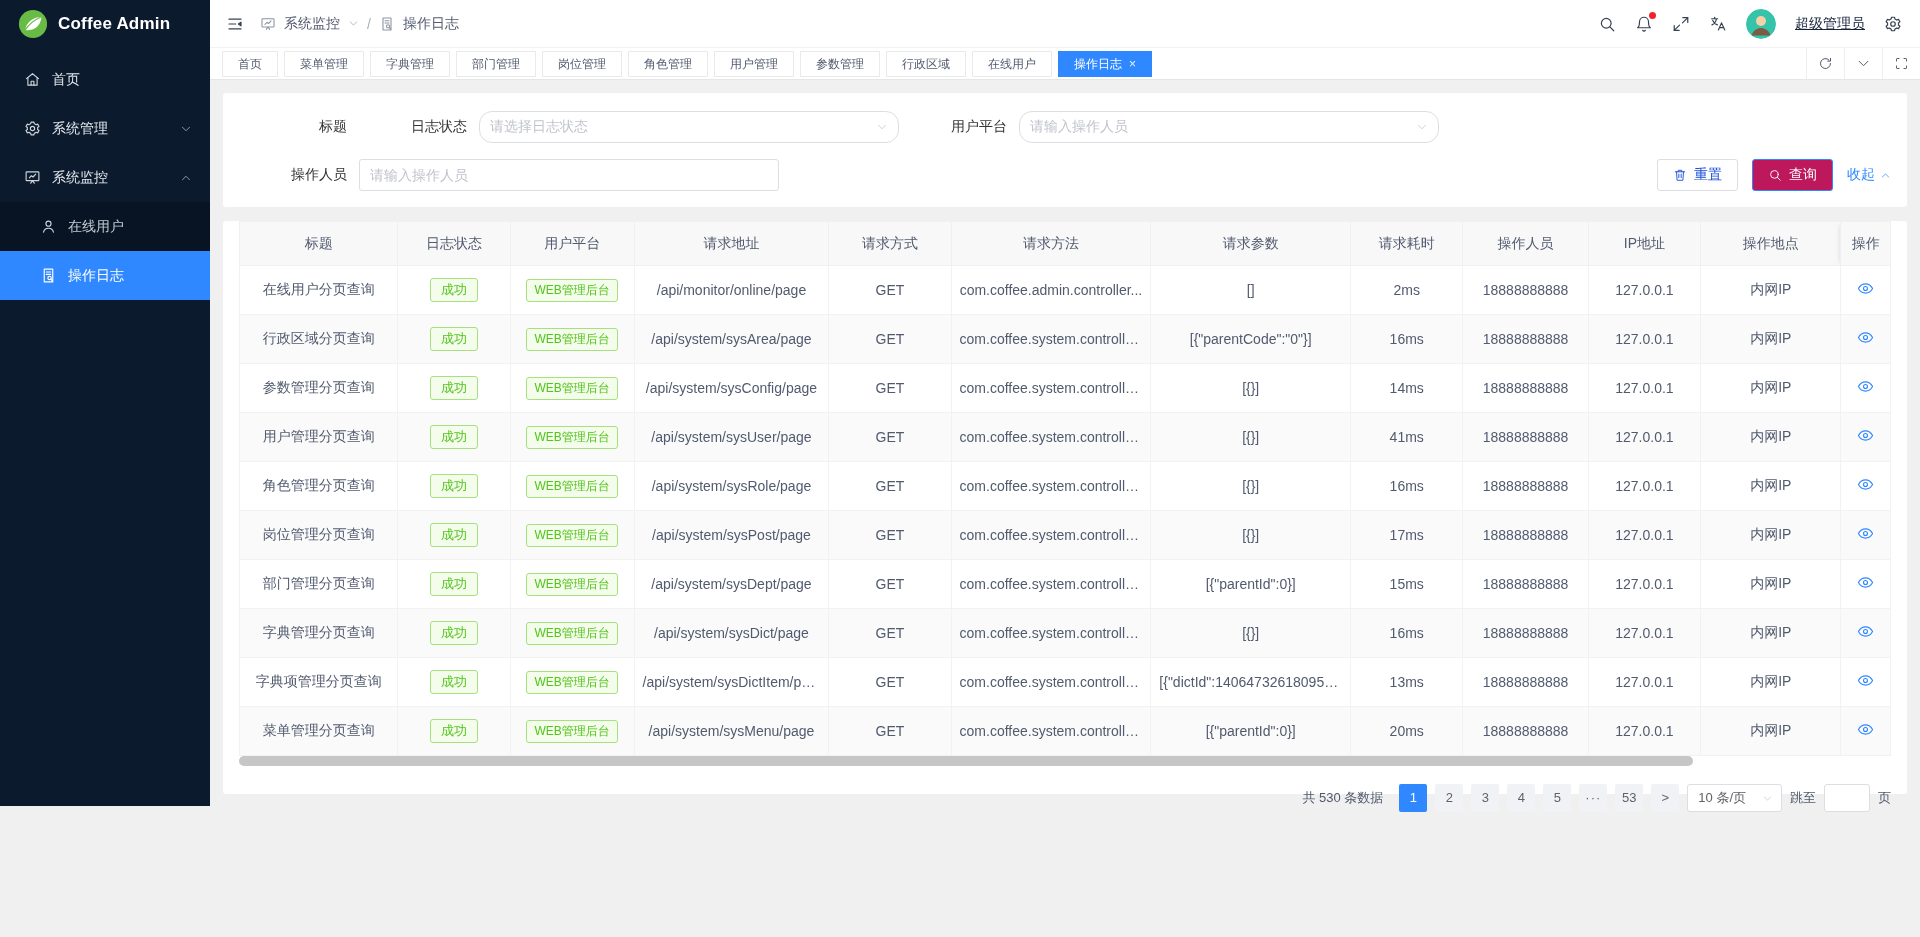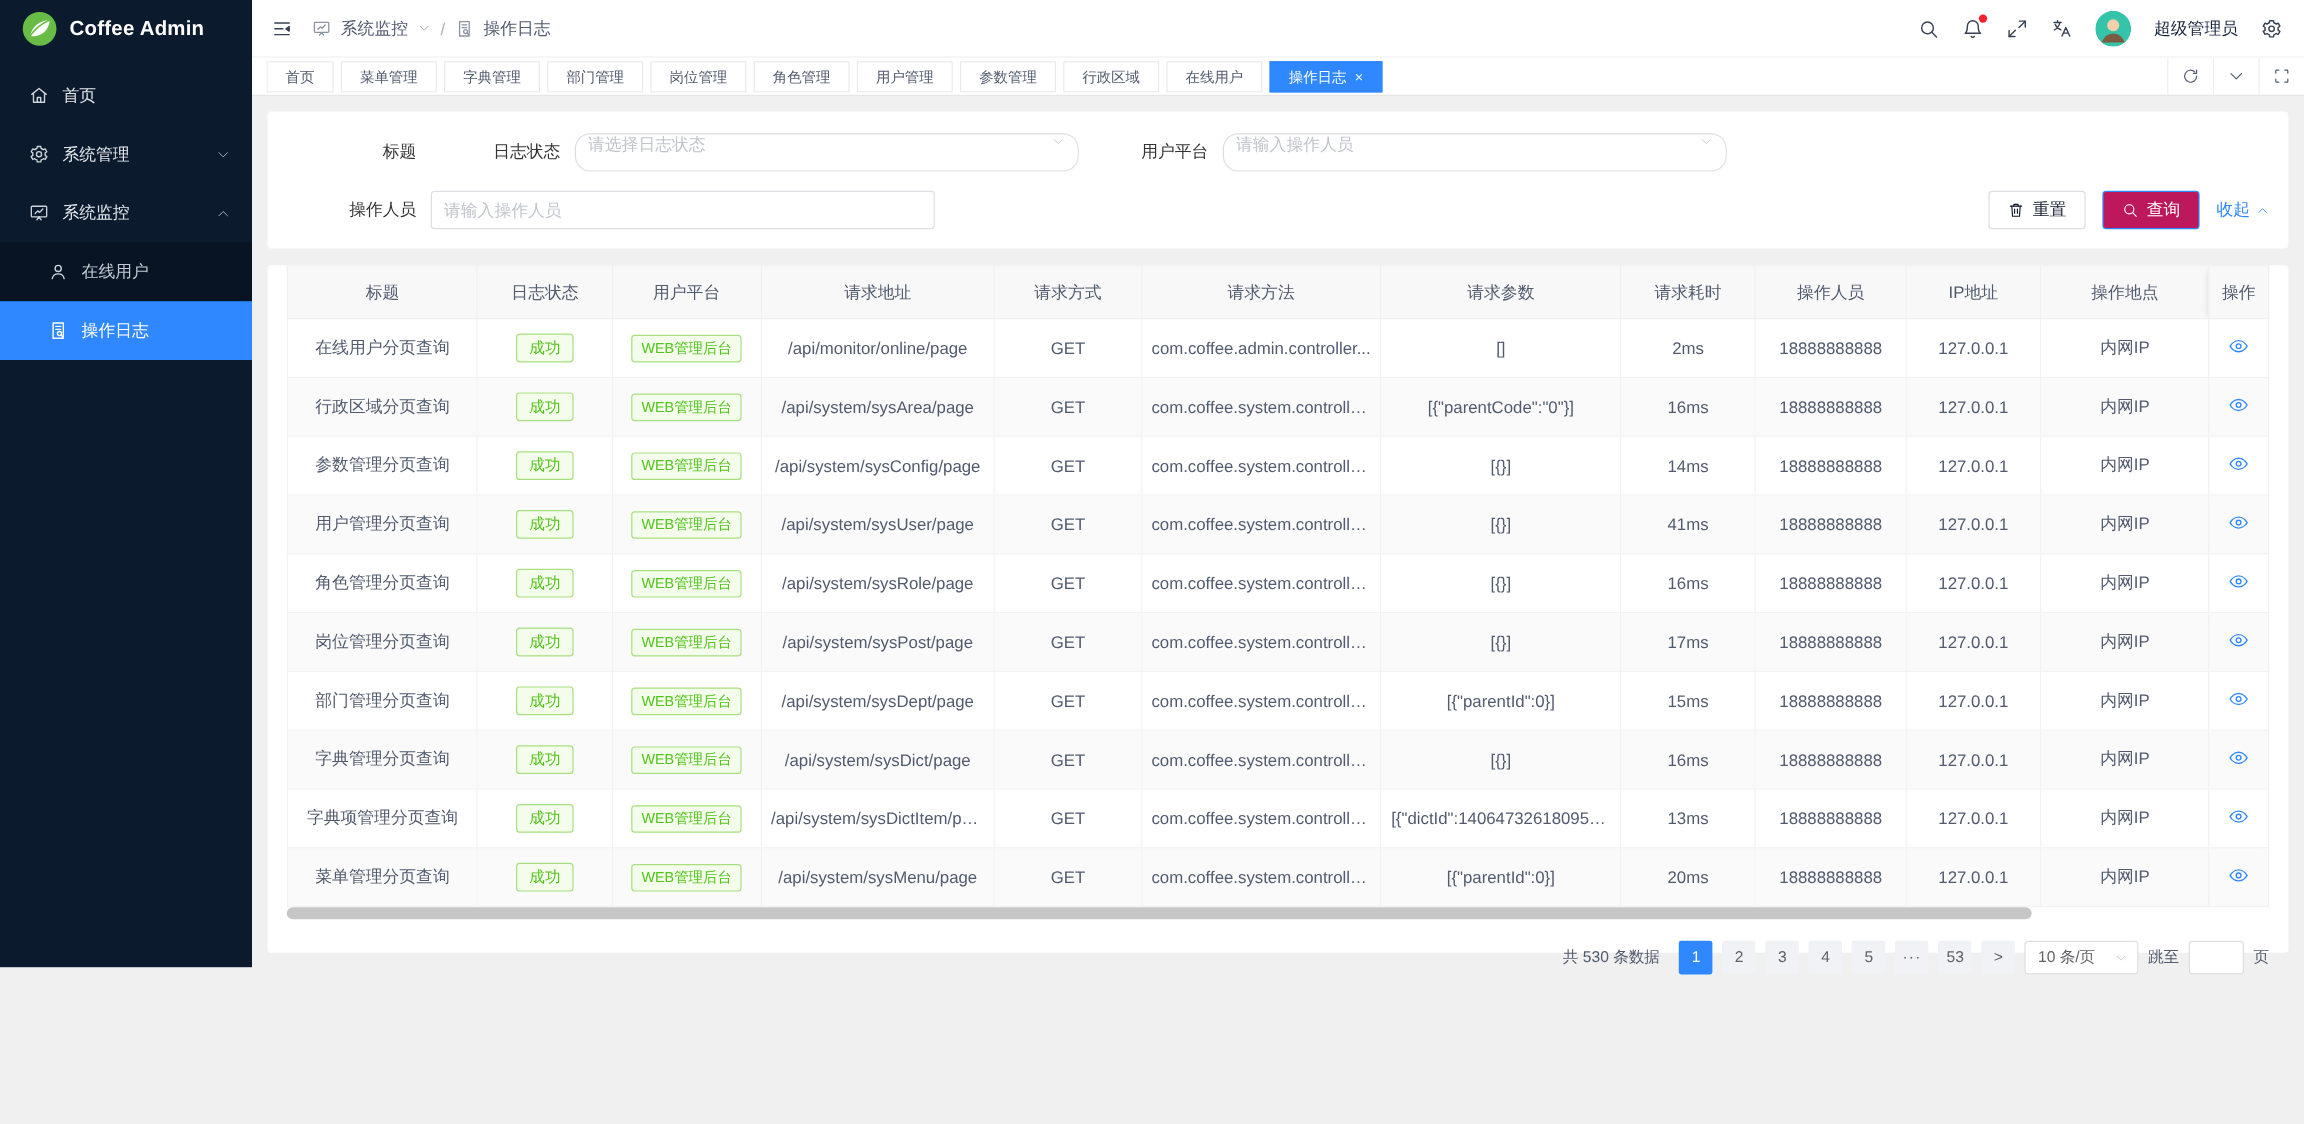--- a/index.html
+++ b/index.html
@@ -37,48 +37,48 @@
   .icon-btn svg { width:18px; height:18px; display:block; }
   .crumb-icon { color:#8b93a1; }
   .crumb-icon svg { width:16px; height:16px; display:block; }
   .breadcrumb { display:flex; align-items:center; gap:8px; color:#515a6e; font-size:14px; }
   .crumb-chev svg { width:11px; height:11px; color:#9aa2ae; display:block; }
   .crumb-sep { color:#aab0ba; }
   .topbar-right { display:flex; align-items:center; gap:19px; }
   .bell-dot { position:absolute; top:-3px; right:-3px; width:7px; height:7px; border-radius:50%; background:#f5222d; }
   .avatar { width:30px; height:30px; border-radius:50%; overflow:hidden; cursor:pointer; }
   .avatar svg { width:30px; height:30px; display:block; }
-  .username { color:#17233d; font-size:14px; cursor:pointer; }
+  .username { color:#17233d; font-size:14px; cursor:pointer;text-decoration:underline; }
 
   
   .tabbar { height:33px; background:#fff; border-top:1px solid #f2f2f2; border-bottom:1px solid #e6e6e6; display:flex; align-items:stretch; padding-left:12px; flex-shrink:0; }
   .tabs { flex:1; display:flex; align-items:center; gap:6px; overflow:hidden; }
   .tab { height:26px; line-height:24px; padding:0 15px; border:1px solid #e8eaec; background:#fff; color:#515a6e; font-size:12px; cursor:pointer; display:flex; align-items:center; gap:7px; white-space:nowrap; }
   .tab.active { background:#2f88ff; border-color:#2f88ff; color:#fff; }
   .tab-close { font-size:12px; line-height:1; opacity:.9; }
   .tab-actions { display:flex; }
   .tab-action { width:38px; border-left:1px solid #eee; display:flex; align-items:center; justify-content:center; color:#515a6e; cursor:pointer; }
   .tab-action svg { width:15px; height:15px; display:block; }
 
   
   .content { flex:1; min-height:0; padding:13px 13px 12px; display:flex; flex-direction:column; }
 
   .filter-card { background:#fff; border-radius:3px; padding:18px 16px 16px; flex-shrink:0; }
   .filter-row { display:flex; align-items:center; }
   .filter-row + .filter-row { margin-top:16px; }
   .field { display:flex; align-items:center; }
   .field label { width:120px; text-align:right; padding-right:12px; color:#333; font-size:14px; }
-  .control { width:420px; height:32px; border:1px solid #dcdee2; border-radius:13px; background:#fff; display:flex; padding:0 10px; }
+  .control { width:420px; height:32px; border:1px solid #dcdee2; border-radius:13px; background:#fff; display:flex; align-items:center; padding:0 10px; }
   input.text-input { width:420px; height:32px; border:1px solid #dcdee2; border-radius:3px; padding:0 10px; font-size:14px; color:#515a6e; outline:none; font-family:inherit; }
   input.text-input::placeholder { color:#c0c4cc; }
   .select .ph { color:#c0c4cc; font-size:14px; }
   .select .chev { margin-left:auto; color:#c0c4cc; }
   .select .chev svg { width:12px; height:12px; display:block; }
   .filter-actions { margin-left:auto; display:flex; align-items:center; gap:14px; }
-  .btn { height:32px; border-radius:3px; display:inline-flex; align-items:center; gap:7px; padding:0 15px; font-size:14px; cursor:pointer; border:1px solid #dcdee2; background:#fff; color:#0f172a; font-family:inherit; }
+  .btn { height:32px; border-radius:3px; display:inline-flex; align-items:center; gap:7px; padding:0 15px; font-size:14px; cursor:pointer; border:1px solid #dcdee2; background:#fff; color:#1d4ed8; font-family:inherit; }
   .btn svg { width:14px; height:14px; display:block; }
   .btn-primary { background:#be185d; border-color:#2f88ff; color:#fff; }
   .link-toggle { color:#2f88ff; display:inline-flex; align-items:center; gap:5px; font-size:14px; cursor:pointer; }
   .link-toggle svg { width:11px; height:11px; display:block; }
 
   
   .table-card { background:#fff; border-radius:3px; margin-top:14px; flex:1; min-height:0; padding:0 16px; display:flex; flex-direction:column; }
   .table-head { height:56px; display:flex; align-items:center; justify-content:space-between; flex-shrink:0; }
   .table-title { font-size:16px; color:#17233d; }
   .table-tools { display:flex; align-items:center; gap:17px; color:#515a6e; }

